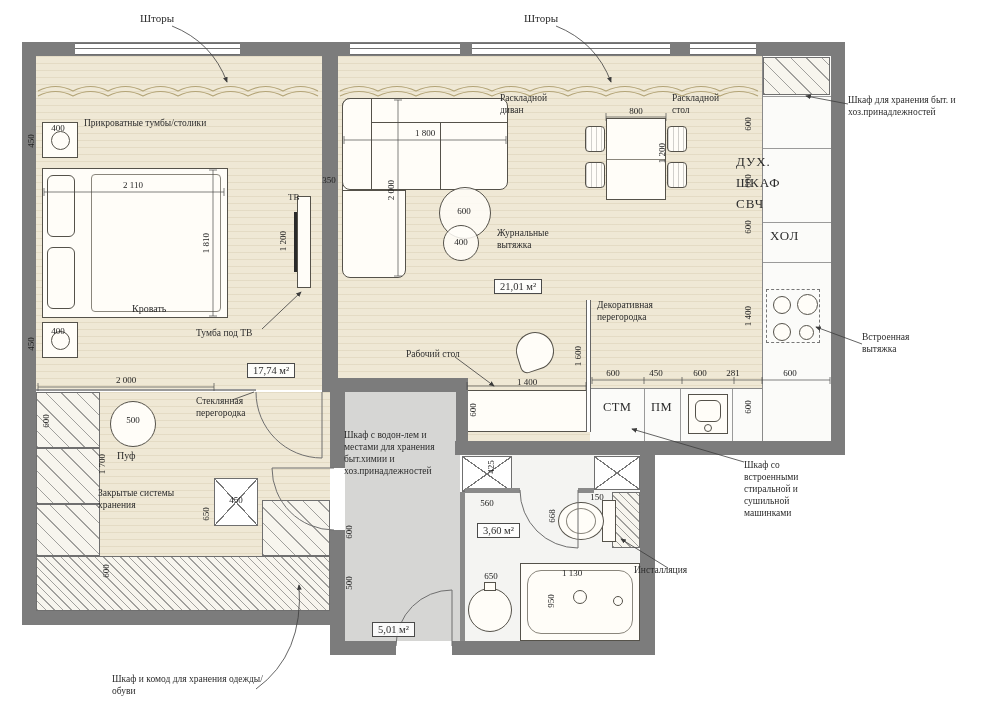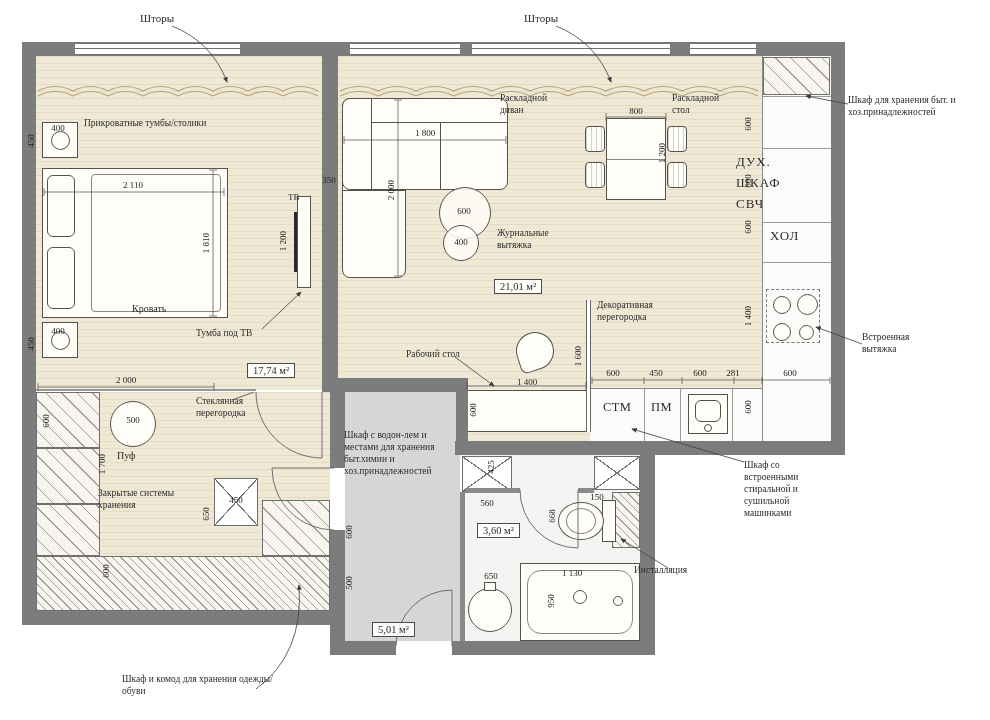--- a/index.html
+++ b/index.html
@@ -229,21 +229,21 @@
   <div class="lbl big-txt" style="left:770px;top:226px">ХОЛ</div>
   <div class="lbl mid-txt" style="left:603px;top:400px">СТМ</div>
   <div class="lbl mid-txt" style="left:651px;top:400px">ПМ</div>
 
   <div class="lbl" style="left:848px;top:95px;width:142px;white-space:normal">Шкаф для хранения быт. и хоз.принадлежностей</div>
 
   <div class="lbl" style="left:344px;top:430px;width:112px;white-space:normal">Шкаф с водон-лем и местами для хранения быт.химии и хоз.принадлежностей</div>
   <div class="lbl" style="left:862px;top:332px;width:70px;white-space:normal">Встроенная вытяжка</div>
   <div class="lbl" style="left:744px;top:460px;width:92px;white-space:normal">Шкаф со встроенными стиральной и сушильной машинками</div>
   <div class="lbl" style="left:634px;top:565px">Инсталляция</div>
-  <div class="lbl" style="left:122px;top:674px;width:160px;white-space:normal">Шкаф и комод для хранения одежды/обуви</div>
+  <div class="lbl" style="left:112px;top:674px;width:160px;white-space:normal">Шкаф и комод для хранения одежды/обуви</div>
 
   <span class="area-box" style="left:247px;top:363px">17,74 м²</span>
   <span class="area-box" style="left:494px;top:279px">21,01 м²</span>
   <span class="area-box" style="left:477px;top:523px">3,60 м²</span>
   <span class="area-box" style="left:372px;top:622px">5,01 м²</span>
 
   <div class="abs" style="left:0;top:0;width:990px;height:720px;pointer-events:none">
       <span class="dim" style="left: 58px; top: 128px;">400</span>
       <span class="dim rot" style="left: 31px; top: 141px;">450</span>
       <span class="dim" style="left: 133px; top: 185px;">2 110</span>

